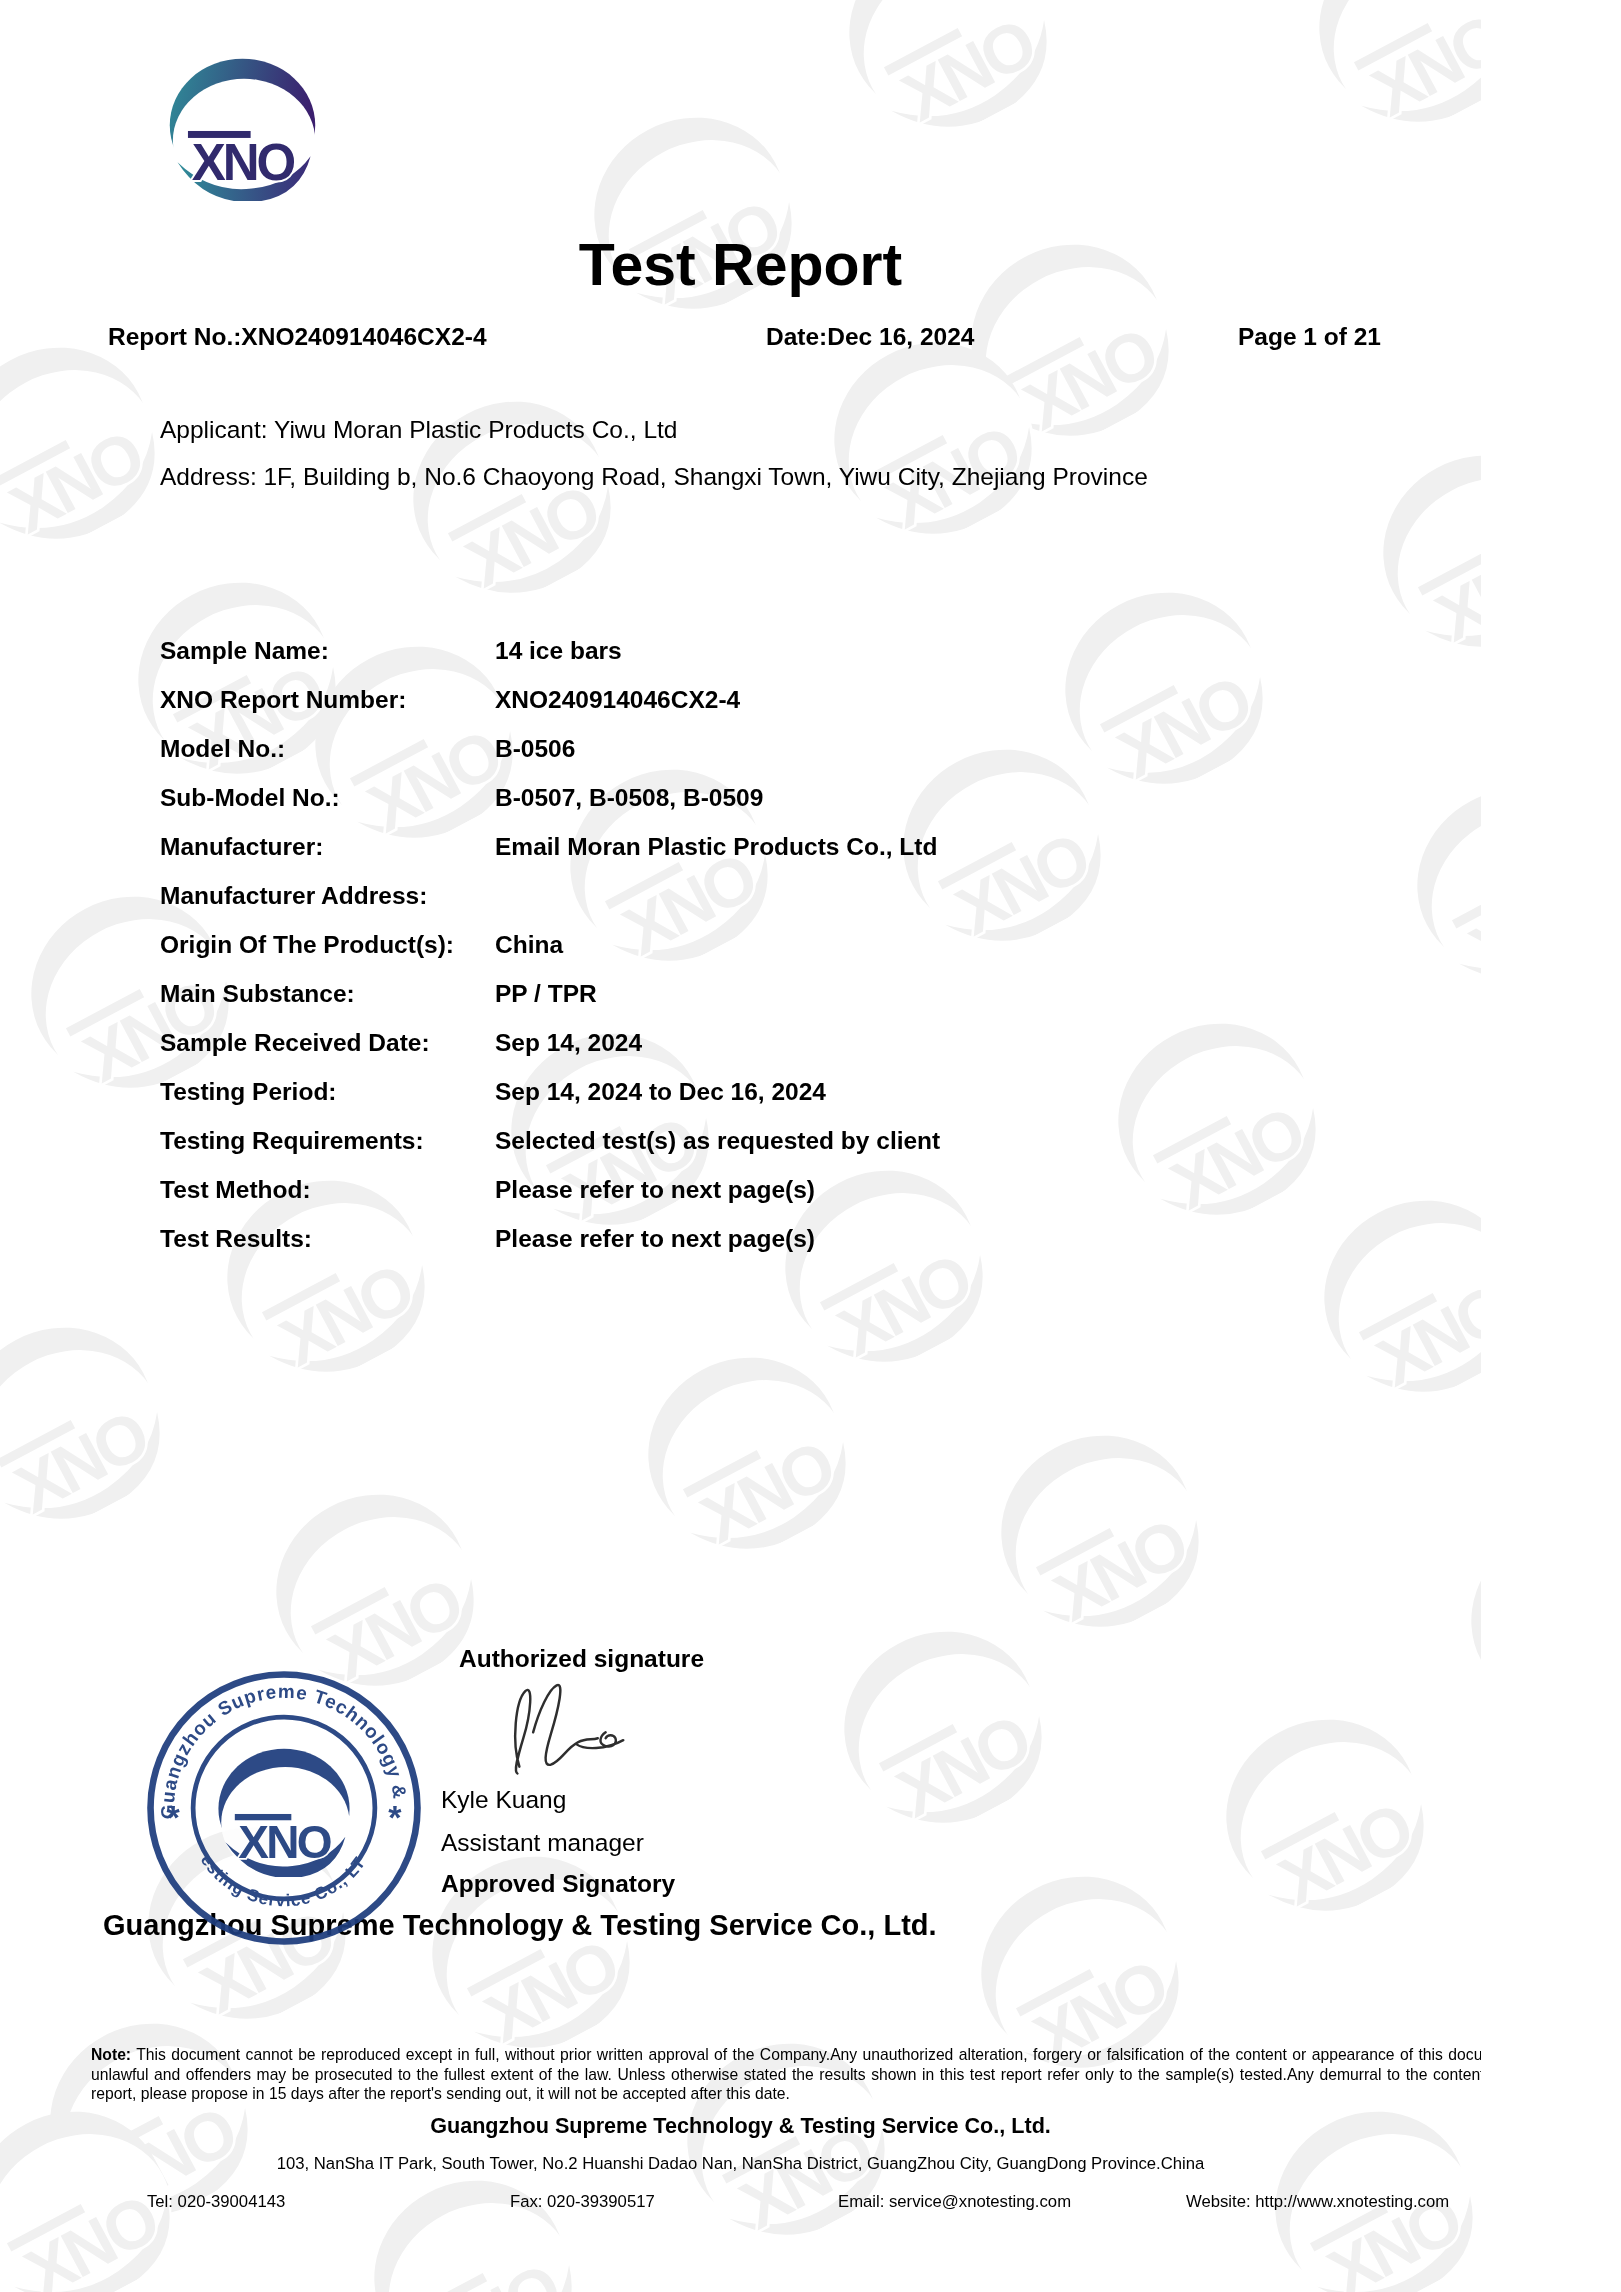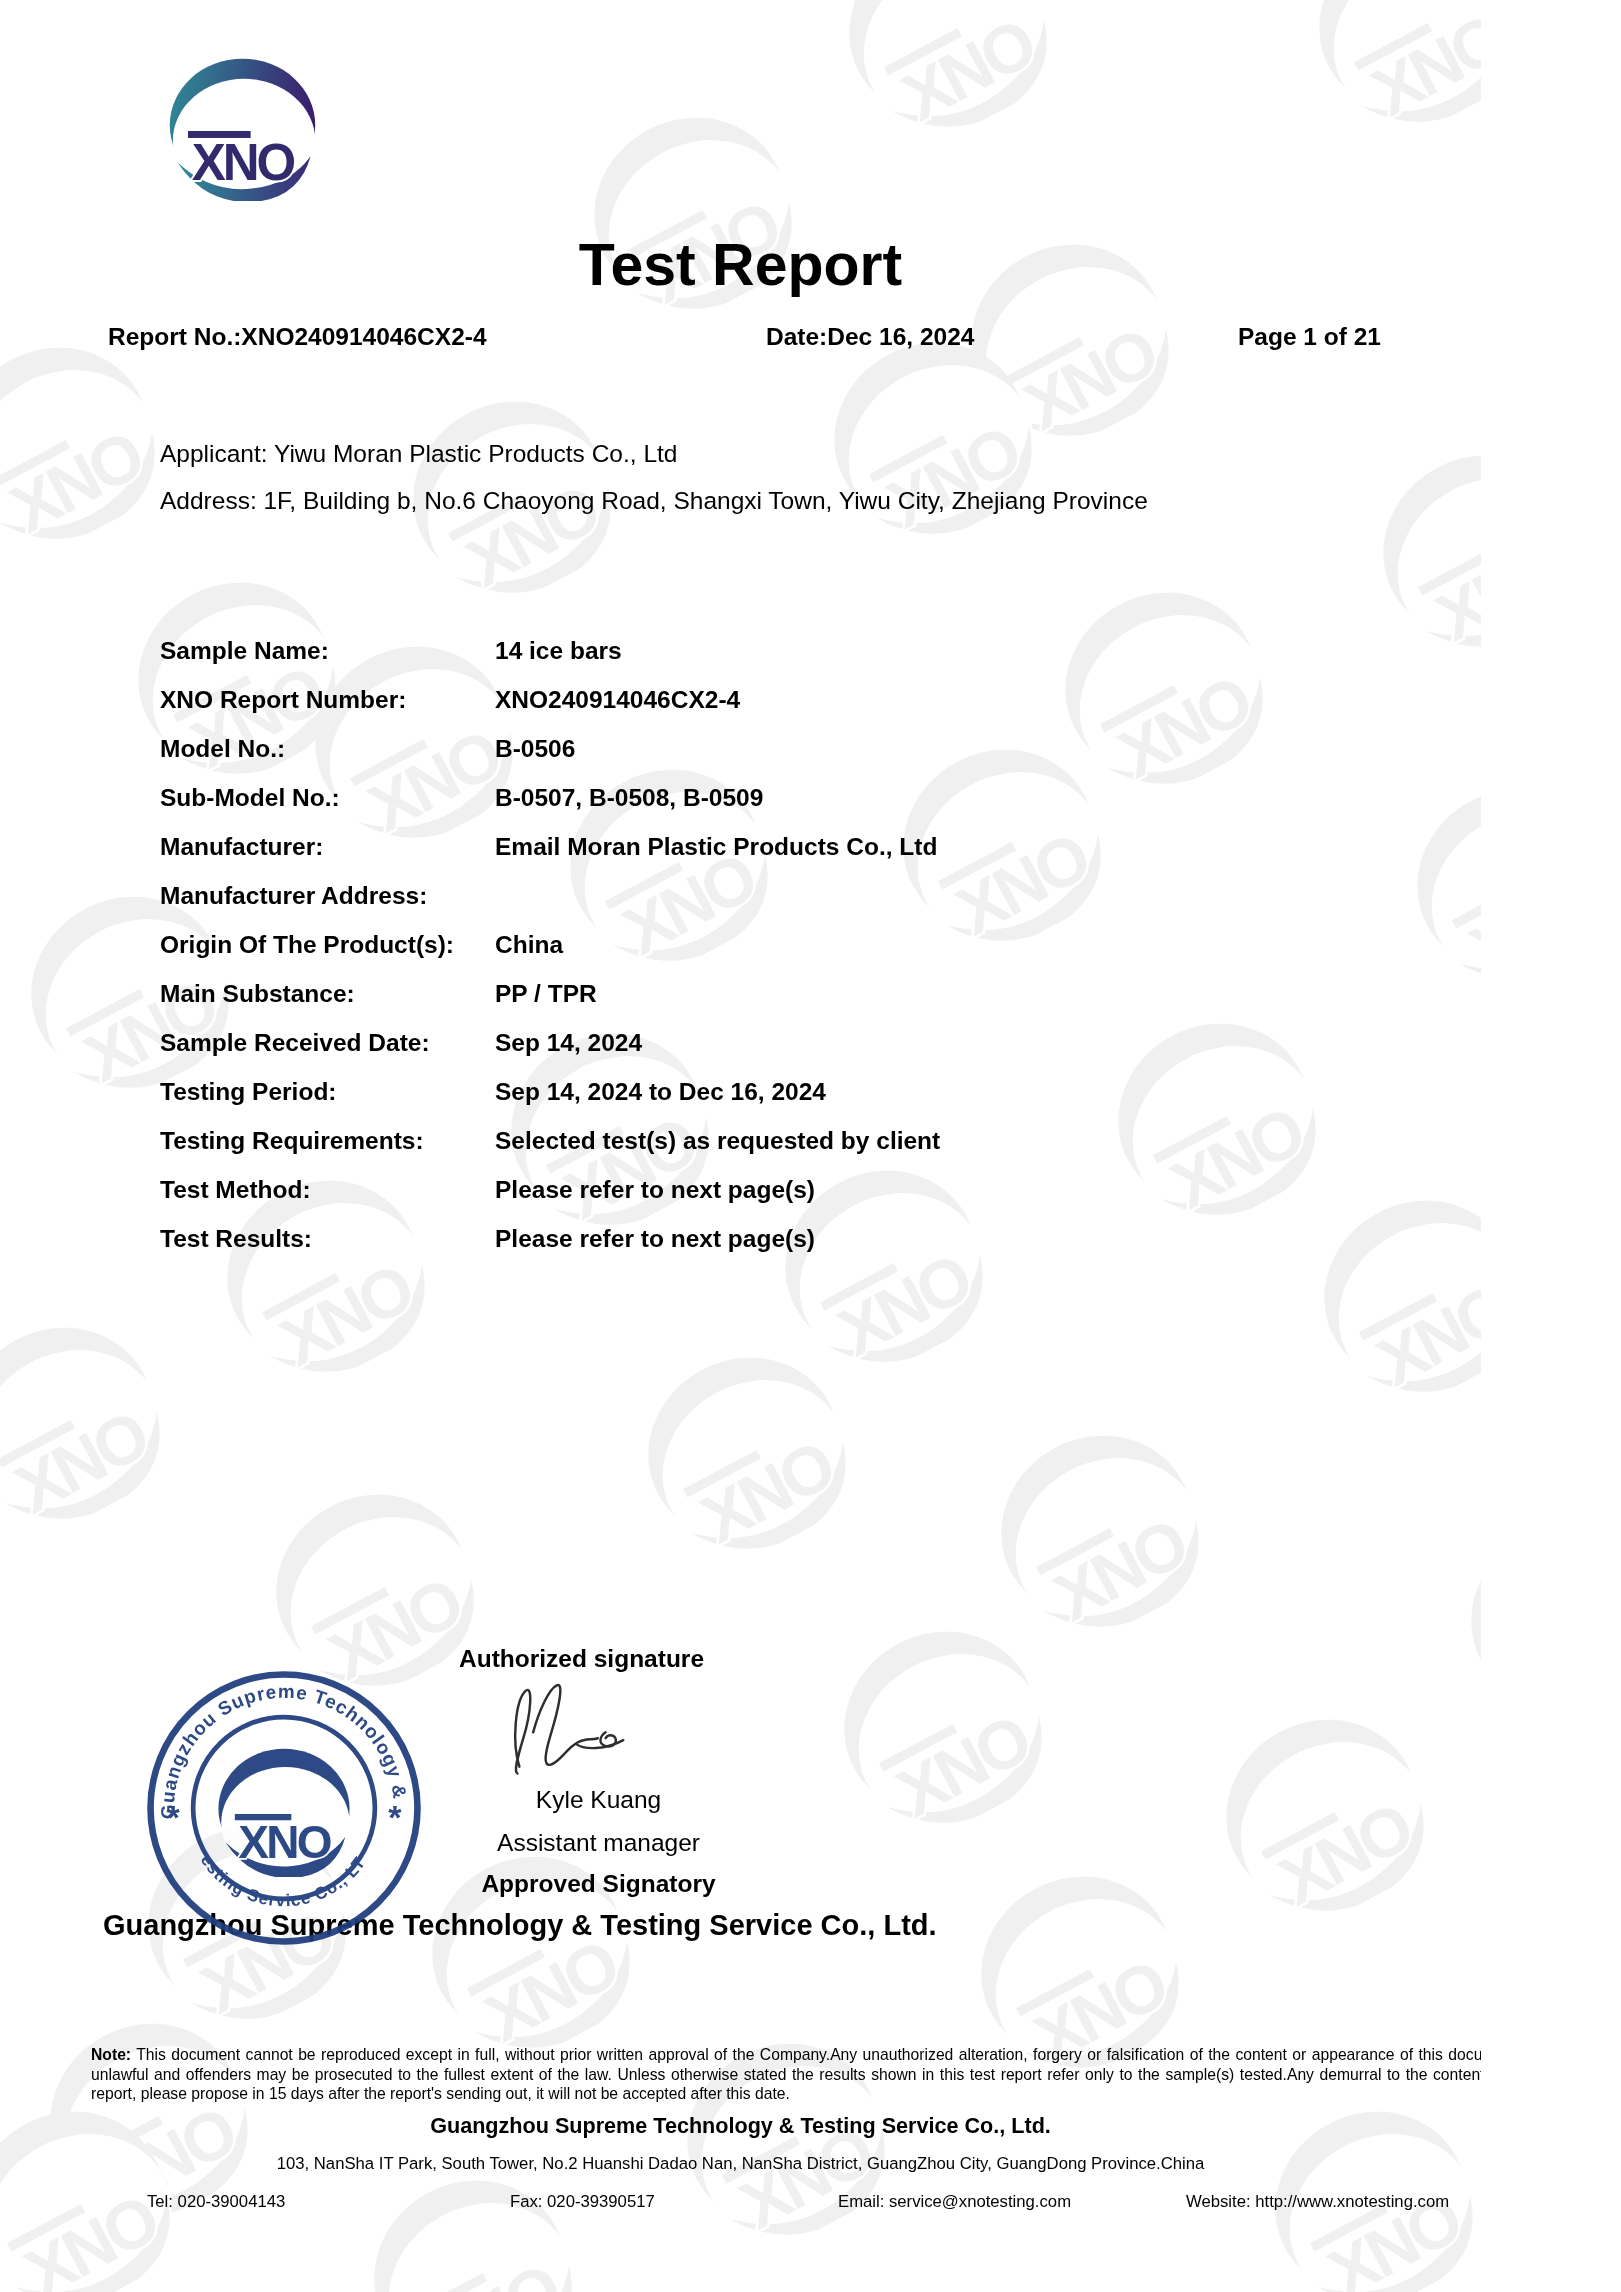--- a/index.html
+++ b/index.html
@@ -17,33 +17,33 @@
   .logo{position:absolute;left:165px;top:54px;}
 
   .title{position:absolute;left:0;top:231px;width:100%;text-align:center;
          font-size:59px;font-weight:bold;}
 
   .meta{position:absolute;top:323px;font-size:24.5px;font-weight:bold;white-space:nowrap;}
   .meta-report{left:108px;}
   .meta-date{left:766px;}
   .meta-page{left:1238px;}
 
-  .applicant-block{position:absolute;left:160px;top:416px;font-size:24.5px;margin-top:24px;}
+  .applicant-block{position:absolute;left:160px;top:416px;font-size:24.5px;}
   .applicant-line{height:47px;white-space:nowrap;}
 
   .intro{position:absolute;left:160px;top:555px;font-size:24.5px;white-space:nowrap;}
 
   .info-table{position:absolute;left:160px;top:637px;font-size:24.5px;}
   .info-row{display:flex;height:49px;align-items:flex-start;font-weight:bold;}
   .info-label{width:335px;flex:none;white-space:nowrap;}
   .info-value{white-space:nowrap;}
 
   .sig-heading{position:absolute;left:459px;top:1645px;font-size:24.5px;font-weight:bold;white-space:nowrap;}
   .sig-svg{position:absolute;left:490px;top:1672px;}
-  .sig-center{position:absolute;left:422px;width:353px;text-align:center;font-size:24.5px;white-space:nowrap;}
+  .sig-center{position:absolute;left:441px;width:353px;font-size:24.5px;white-space:nowrap;}
   .sig-name{top:1786px;}
   .sig-role{top:1829px;}
   .sig-title{top:1870px;font-weight:bold;}
   .company-line{position:absolute;left:103px;top:1909px;font-size:29px;font-weight:bold;white-space:nowrap;}
   .stamp{position:absolute;left:142px;top:1666px;z-index:2;opacity:.93;}
 
   .note{position:absolute;left:91px;top:2045px;width:1443px;font-size:15.7px;line-height:19.6px;text-align:justify;}
   .f-company{position:absolute;left:0;top:2113px;width:100%;text-align:center;font-size:21.6px;font-weight:bold;}
   .f-address{position:absolute;left:0;top:2154px;width:100%;text-align:center;font-size:16.7px;}
   .f-contact{position:absolute;top:2192px;font-size:16.7px;white-space:nowrap;}

